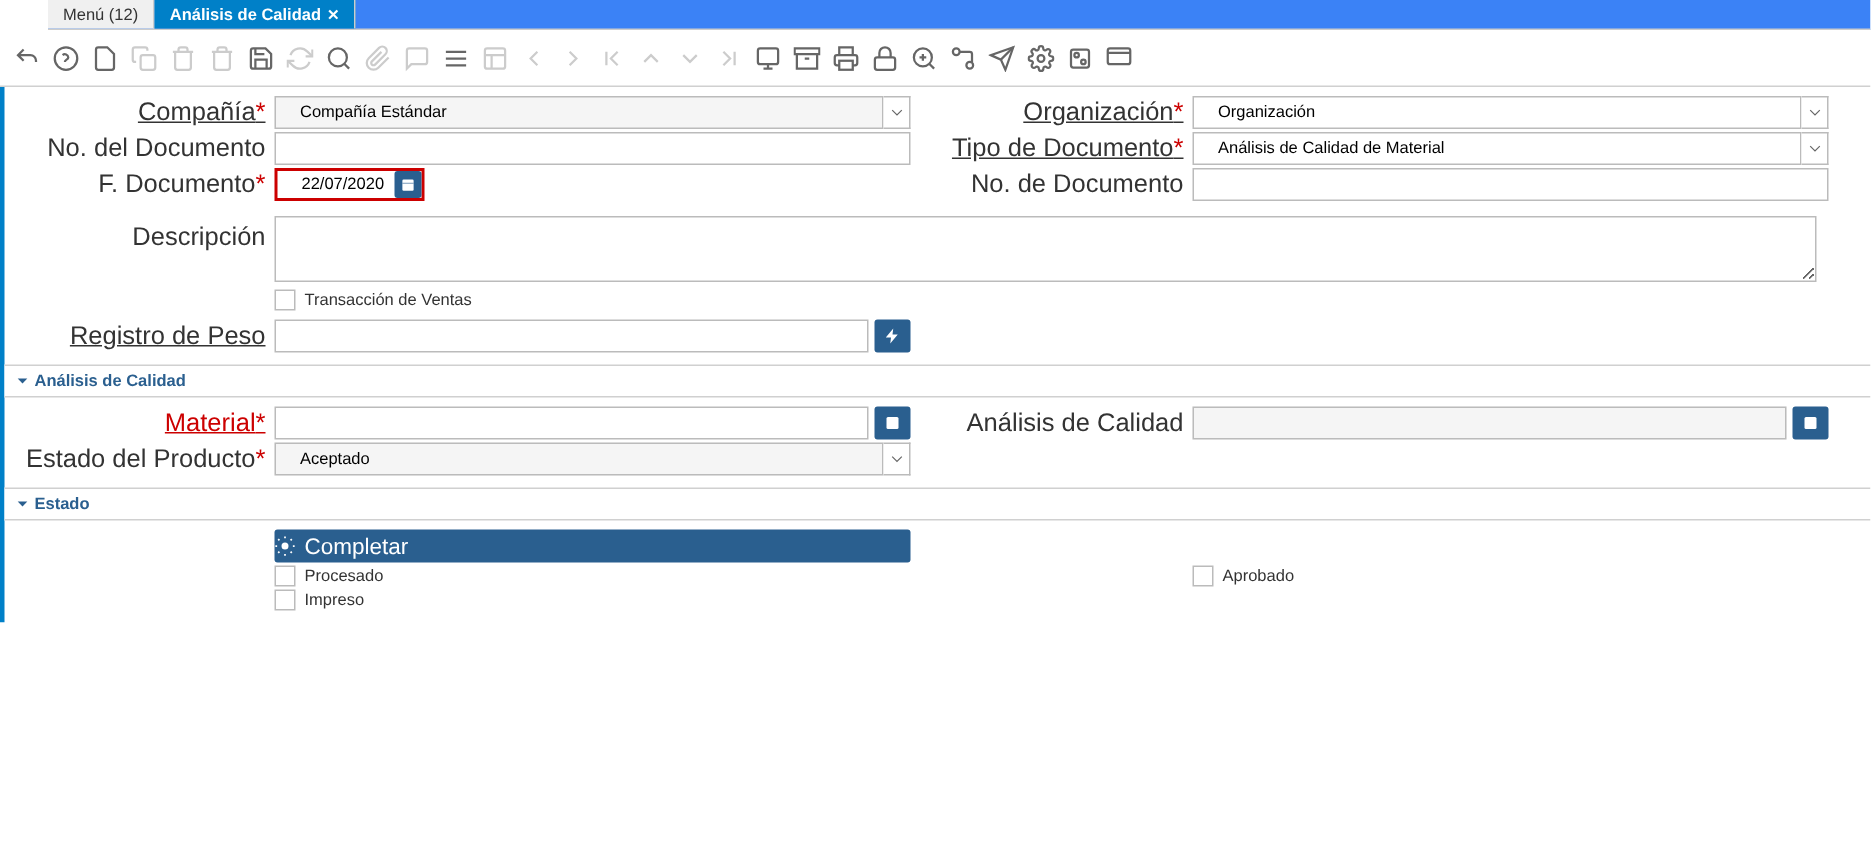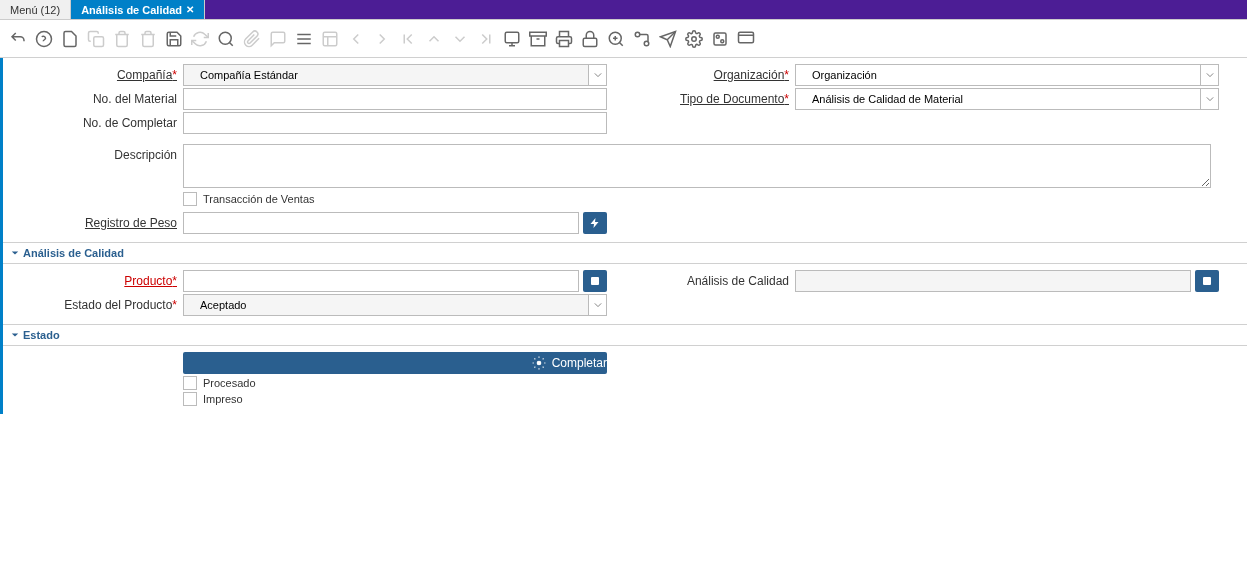--- a/index.html
+++ b/index.html
@@ -1,34 +1,34 @@
 <!DOCTYPE html>
 <html><head>
 <meta charset="utf-8">
 <style>
 * { box-sizing: border-box; margin: 0; padding: 0; }
 body { font-family: Arial, sans-serif; font-size: 11px; color: #333; background: #fff; }
 
 
-.tabs { display: flex; background: #4c1d95; border-bottom: 1px solid #ccc; height: 20px; }
+.tabs { display: flex; background: #3b82f6; border-bottom: 1px solid #ccc; height: 20px; margin-left: 32px; }
 .tab { padding: 3px 10px; border-right: 1px solid #ccc; background: #f0f0f0; cursor: pointer; display: flex; align-items: center; gap: 4px; }
 .tab.active { background: #0080c8; color: #fff; font-weight: bold; }
 .tab-close { font-size: 10px; cursor: pointer; }
 
 
 .toolbar { display: flex; align-items: center; padding: 4px 6px; border-bottom: 1px solid #d0d0d0; gap: 2px; background: #fff; height: 38px; }
 .tb-icon { width: 24px; height: 24px; display: flex; align-items: center; justify-content: center; cursor: pointer; color: #666; }
 .tb-icon.disabled { color: #ccc; cursor: default; }
 .tb-icon svg { width: 18px; height: 18px; }
 
 
 .form-area { padding: 6px 10px; }
 .form-row { display: flex; margin-bottom: 2px; }
 .form-col { flex: 1; display: flex; align-items: center; }
-.form-label { width: 170px; text-align: right; padding-right: 6px; font-size: 12px; }
+.form-label { width: 170px; text-align: right; padding-right: 6px; font-size: 17px; }
 .form-label.link { text-decoration: underline; color: #333; cursor: pointer; }
 .form-label.error-label { color: #c00; }
 .req { color: #c00; }
 .form-field { flex: 1; max-width: 424px; position: relative; }
 .fld-input { width: 100%; height: 22px; border: 1px solid #bbb; padding: 2px 16px; font-size: 11px; background: #fff; }
 .fld-input.ro { background: #f5f5f5; }
 .fld-input.hl { border: 2px solid #c00; }
 .fld-select { display: flex; }
 .fld-select .fld-input { flex: 1; }
 .dd-btn { width: 18px; height: 22px; border: 1px solid #bbb; border-left: none; background: #fff; display: flex; align-items: center; justify-content: center; cursor: pointer; }
@@ -39,21 +39,21 @@
 .date-btn svg { width: 10px; height: 10px; fill: #fff; }
 .fld-textarea { width: 100%; height: 44px; border: 1px solid #bbb; padding: 2px 4px; font-size: 11px; resize: both; }
 .chk-wrap { display: flex; align-items: center; gap: 6px; }
 .chk { width: 14px; height: 14px; border: 1px solid #bbb; background: #fff; }
 
 
 .section-hdr { display: flex; align-items: center; padding: 4px 8px; font-weight: bold; color: #2a5f8f; border-top: 1px solid #d0d0d0; border-bottom: 1px solid #d0d0d0; background: #fff; cursor: pointer; gap: 4px; font-size: 11px; }
 .section-hdr svg { width: 8px; height: 8px; fill: #2a5f8f; }
 
 
-.btn-complete { width: 100%; height: 22px; background: #2a5f8f; color: #fff; display: flex; align-items: center; justify-content: flex-end; gap: 6px; cursor: pointer; border: none; font-size: 12px; border-radius: 2px; }
+.btn-complete { width: 100%; height: 22px; background: #2a5f8f; color: #fff; display: flex; align-items: center; justify-content: flex-start; gap: 6px; cursor: pointer; border: none; font-size: 15px; border-radius: 2px; }
 .btn-complete svg { width: 14px; height: 14px; fill: #fff; }
 
 .left-border { border-left: 3px solid #0080c8; }
 .desc-field { max-width: 1028px; }
 .full-row .form-field { max-width: 1028px; }
 </style>
 </head>
 <body>
 
 <div class="tabs">
@@ -263,39 +263,51 @@
               <svg viewBox="0 0 10 10">
                 <path d="M1 3l4 4 4-4" fill="none" stroke="#666"></path>
               </svg>
             </div>
       </div>
     </div>
   </div>
 
   <div class="form-row">
     <div class="form-col">
-      <div class="form-label">No. del Material</div>
+      <div class="form-label">No. del Documento</div>
       <div class="form-field"><input class="fld-input" value="" style=""></div>
     </div>
     <div class="form-col">
       <div class="form-label link"><span>Tipo de Documento</span><span class="req">*</span></div>
       <div class="form-field fld-select">
         <input class="fld-input" value="Análisis de Calidad de Material" style="">
         <div class="dd-btn">
               <svg viewBox="0 0 10 10">
                 <path d="M1 3l4 4 4-4" fill="none" stroke="#666"></path>
               </svg>
             </div>
       </div>
     </div>
   </div>
 
   <div class="form-row">
     <div class="form-col">
-      <div class="form-label">No. de Completar</div>
+      <div class="form-label"><span>F. Documento</span><span class="req">*</span></div>
+      <div class="form-field" style="max-width:100px;position:relative">
+        <input class="fld-input hl" value="22/07/2020" style="">
+        <div class="date-btn">
+              <svg viewBox="0 0 24 24">
+                <rect x="3" y="4" width="18" height="18" rx="2" fill="#fff"></rect>
+                <line x1="3" y1="10" x2="21" y2="10" stroke="#2a5f8f"></line>
+              </svg>
+            </div>
+      </div>
+    </div>
+    <div class="form-col">
+      <div class="form-label">No. de Documento</div>
       <div class="form-field"><input class="fld-input" value="" style=""></div>
     </div>
   </div>
 
   <div class="form-row full-row" style="margin-top:10px">
     <div class="form-col">
       <div class="form-label" style="align-self:flex-start;padding-top:4px">Descripción</div>
       <div class="form-field desc-field"><textarea class="fld-textarea" style=""></textarea></div>
     </div>
   </div>
@@ -328,21 +340,21 @@
 
 <div class="section-hdr">
   <svg viewBox="0 0 10 10">
         <path d="M1 3l4 4 4-4z"></path>
       </svg>
   <span>Análisis de Calidad</span>
 </div>
 <div class="form-area">
   <div class="form-row">
     <div class="form-col">
-      <div class="form-label link error-label"><span>Producto</span><span class="req">*</span></div>
+      <div class="form-label link error-label"><span>Material</span><span class="req">*</span></div>
       <div class="form-field" style="display:flex">
         <input class="fld-input" style="flex: 1 1 0%;" value="">
         <div class="lk-btn">
               <svg viewBox="0 0 24 24">
                 <rect x="4" y="4" width="16" height="16" rx="2" fill="#fff"></rect>
               </svg>
             </div>
       </div>
     </div>
     <div class="form-col">
@@ -395,20 +407,27 @@
     </div>
   </div>
   <div class="form-row">
     <div class="form-col">
       <div class="form-label"></div>
       <div class="form-field chk-wrap">
         <div class="chk"></div>
         <span>Procesado</span>
       </div>
     </div>
+    <div class="form-col">
+      <div class="form-label"></div>
+      <div class="form-field chk-wrap">
+        <div class="chk"></div>
+        <span>Aprobado</span>
+      </div>
+    </div>
   </div>
   <div class="form-row">
     <div class="form-col">
       <div class="form-label"></div>
       <div class="form-field chk-wrap">
         <div class="chk"></div>
         <span>Impreso</span>
       </div>
     </div>
     <div class="form-col"></div>

